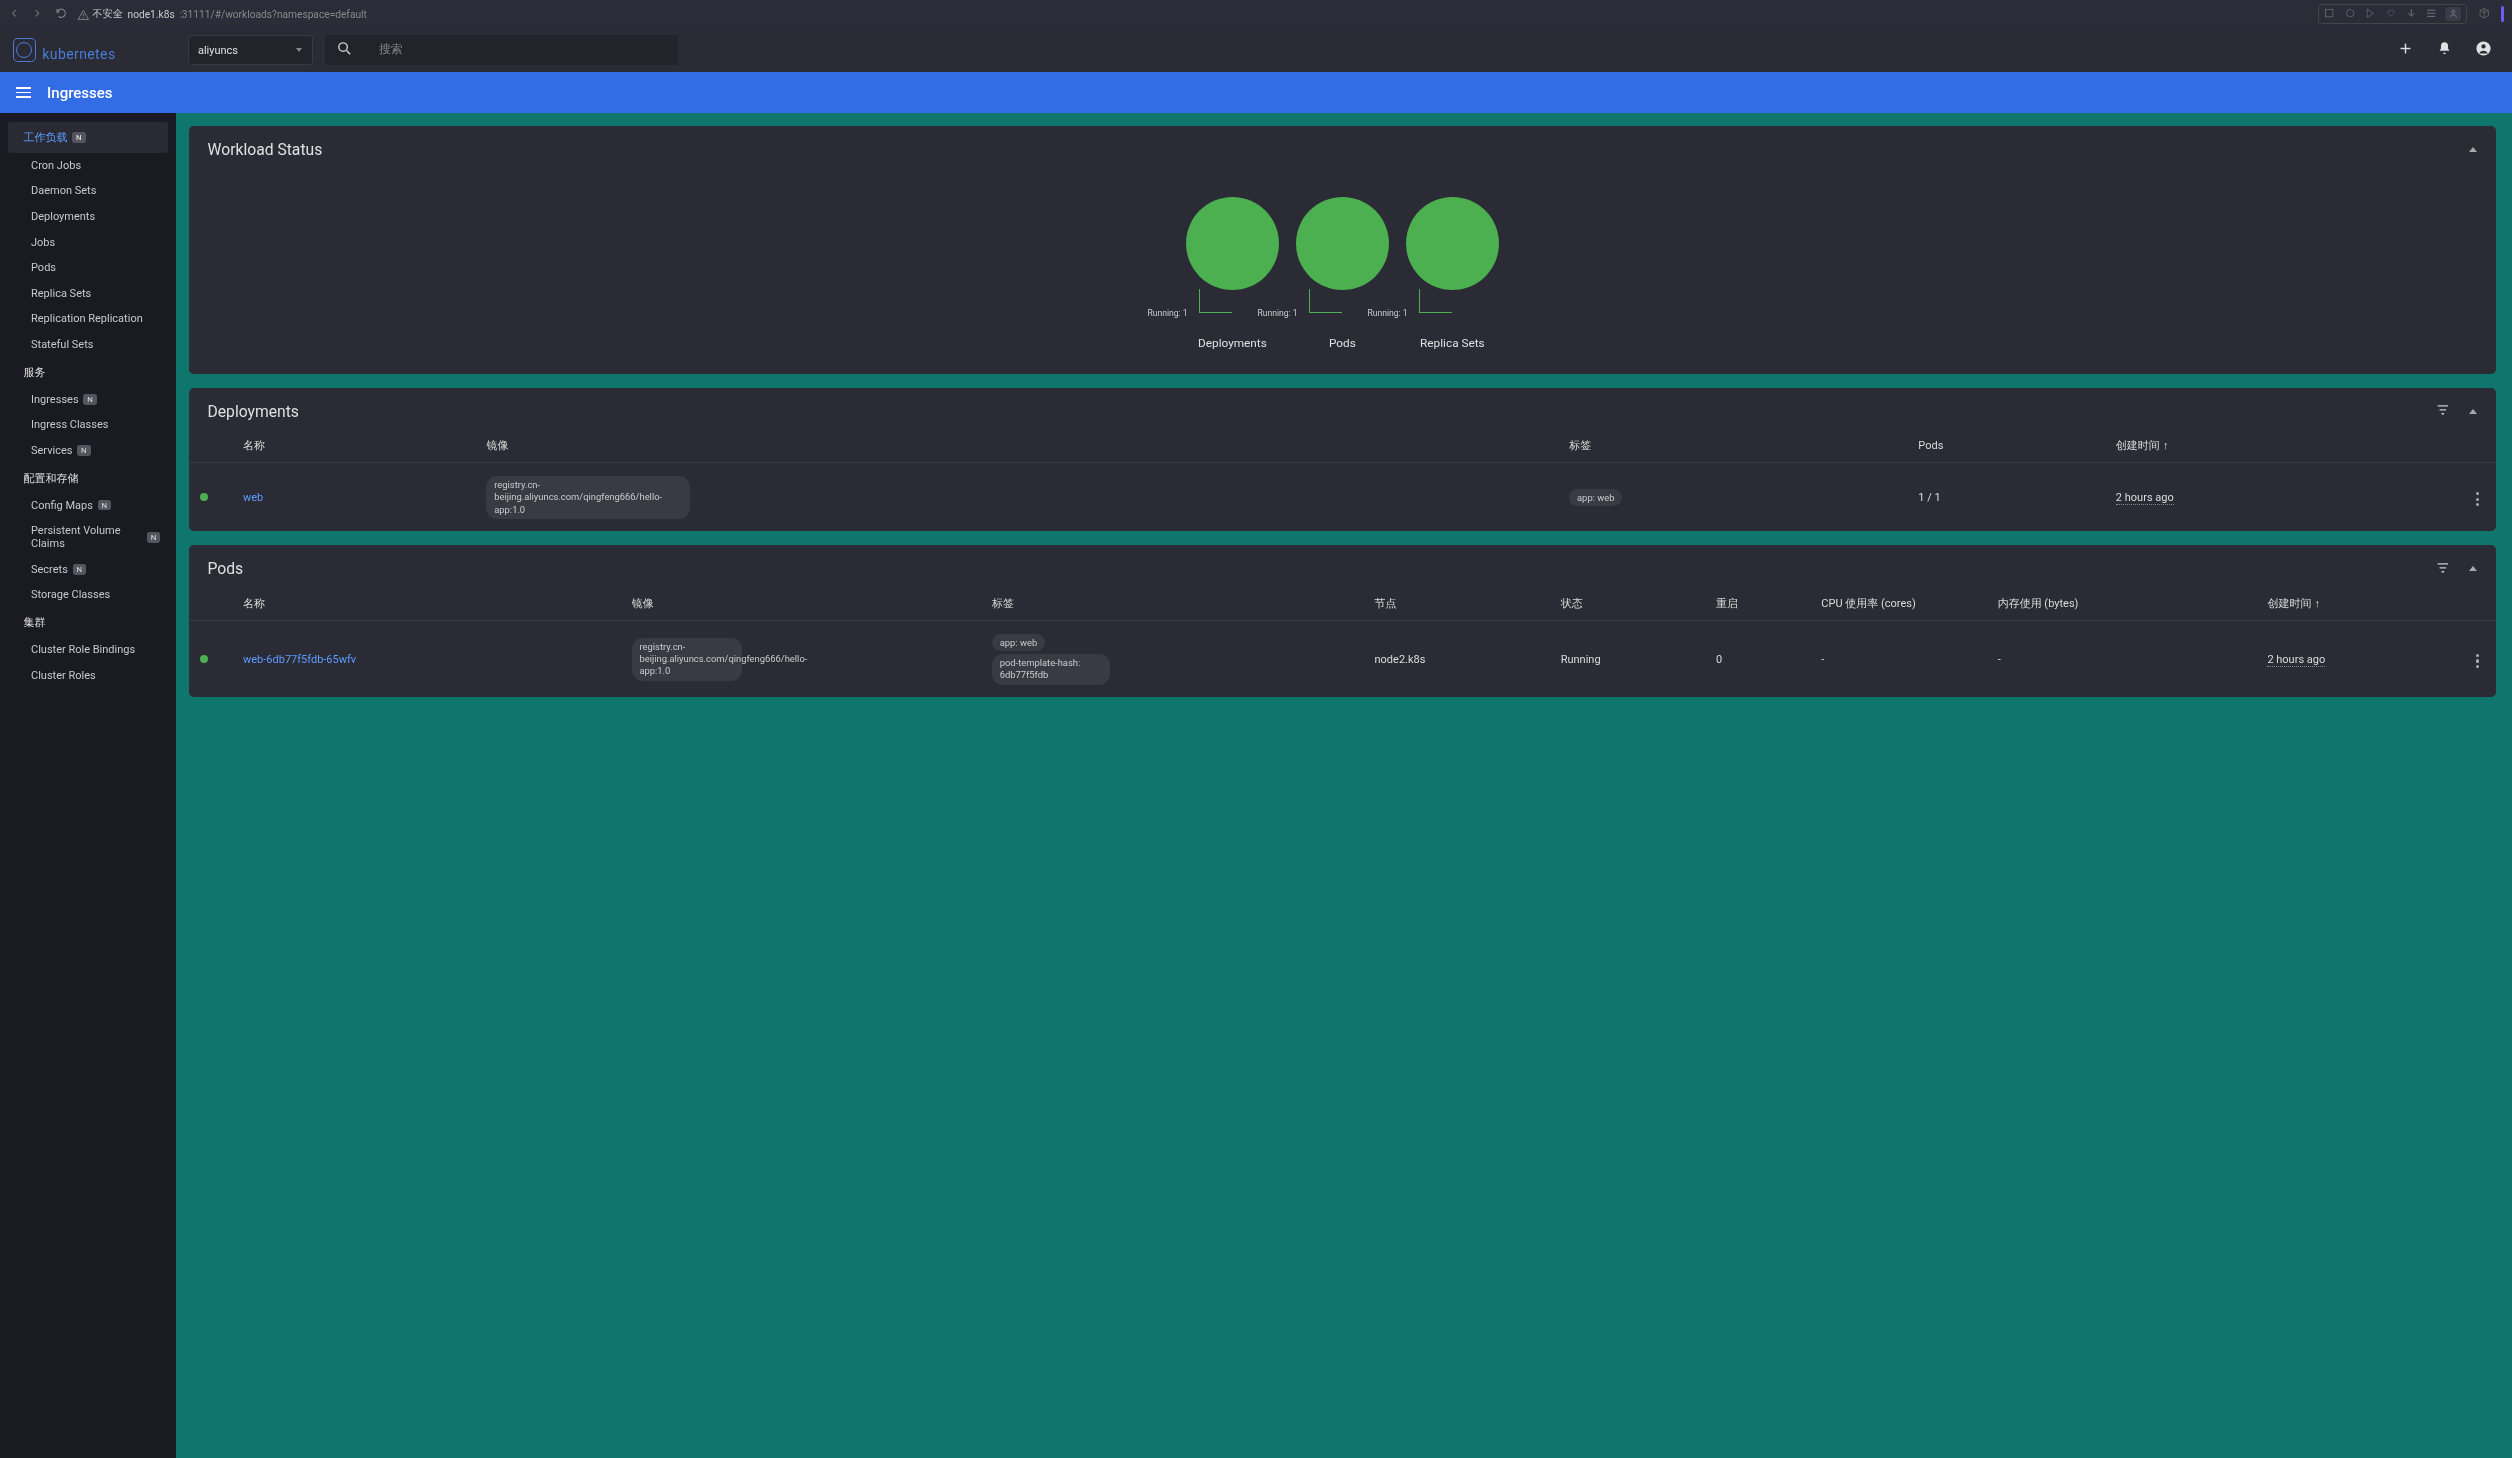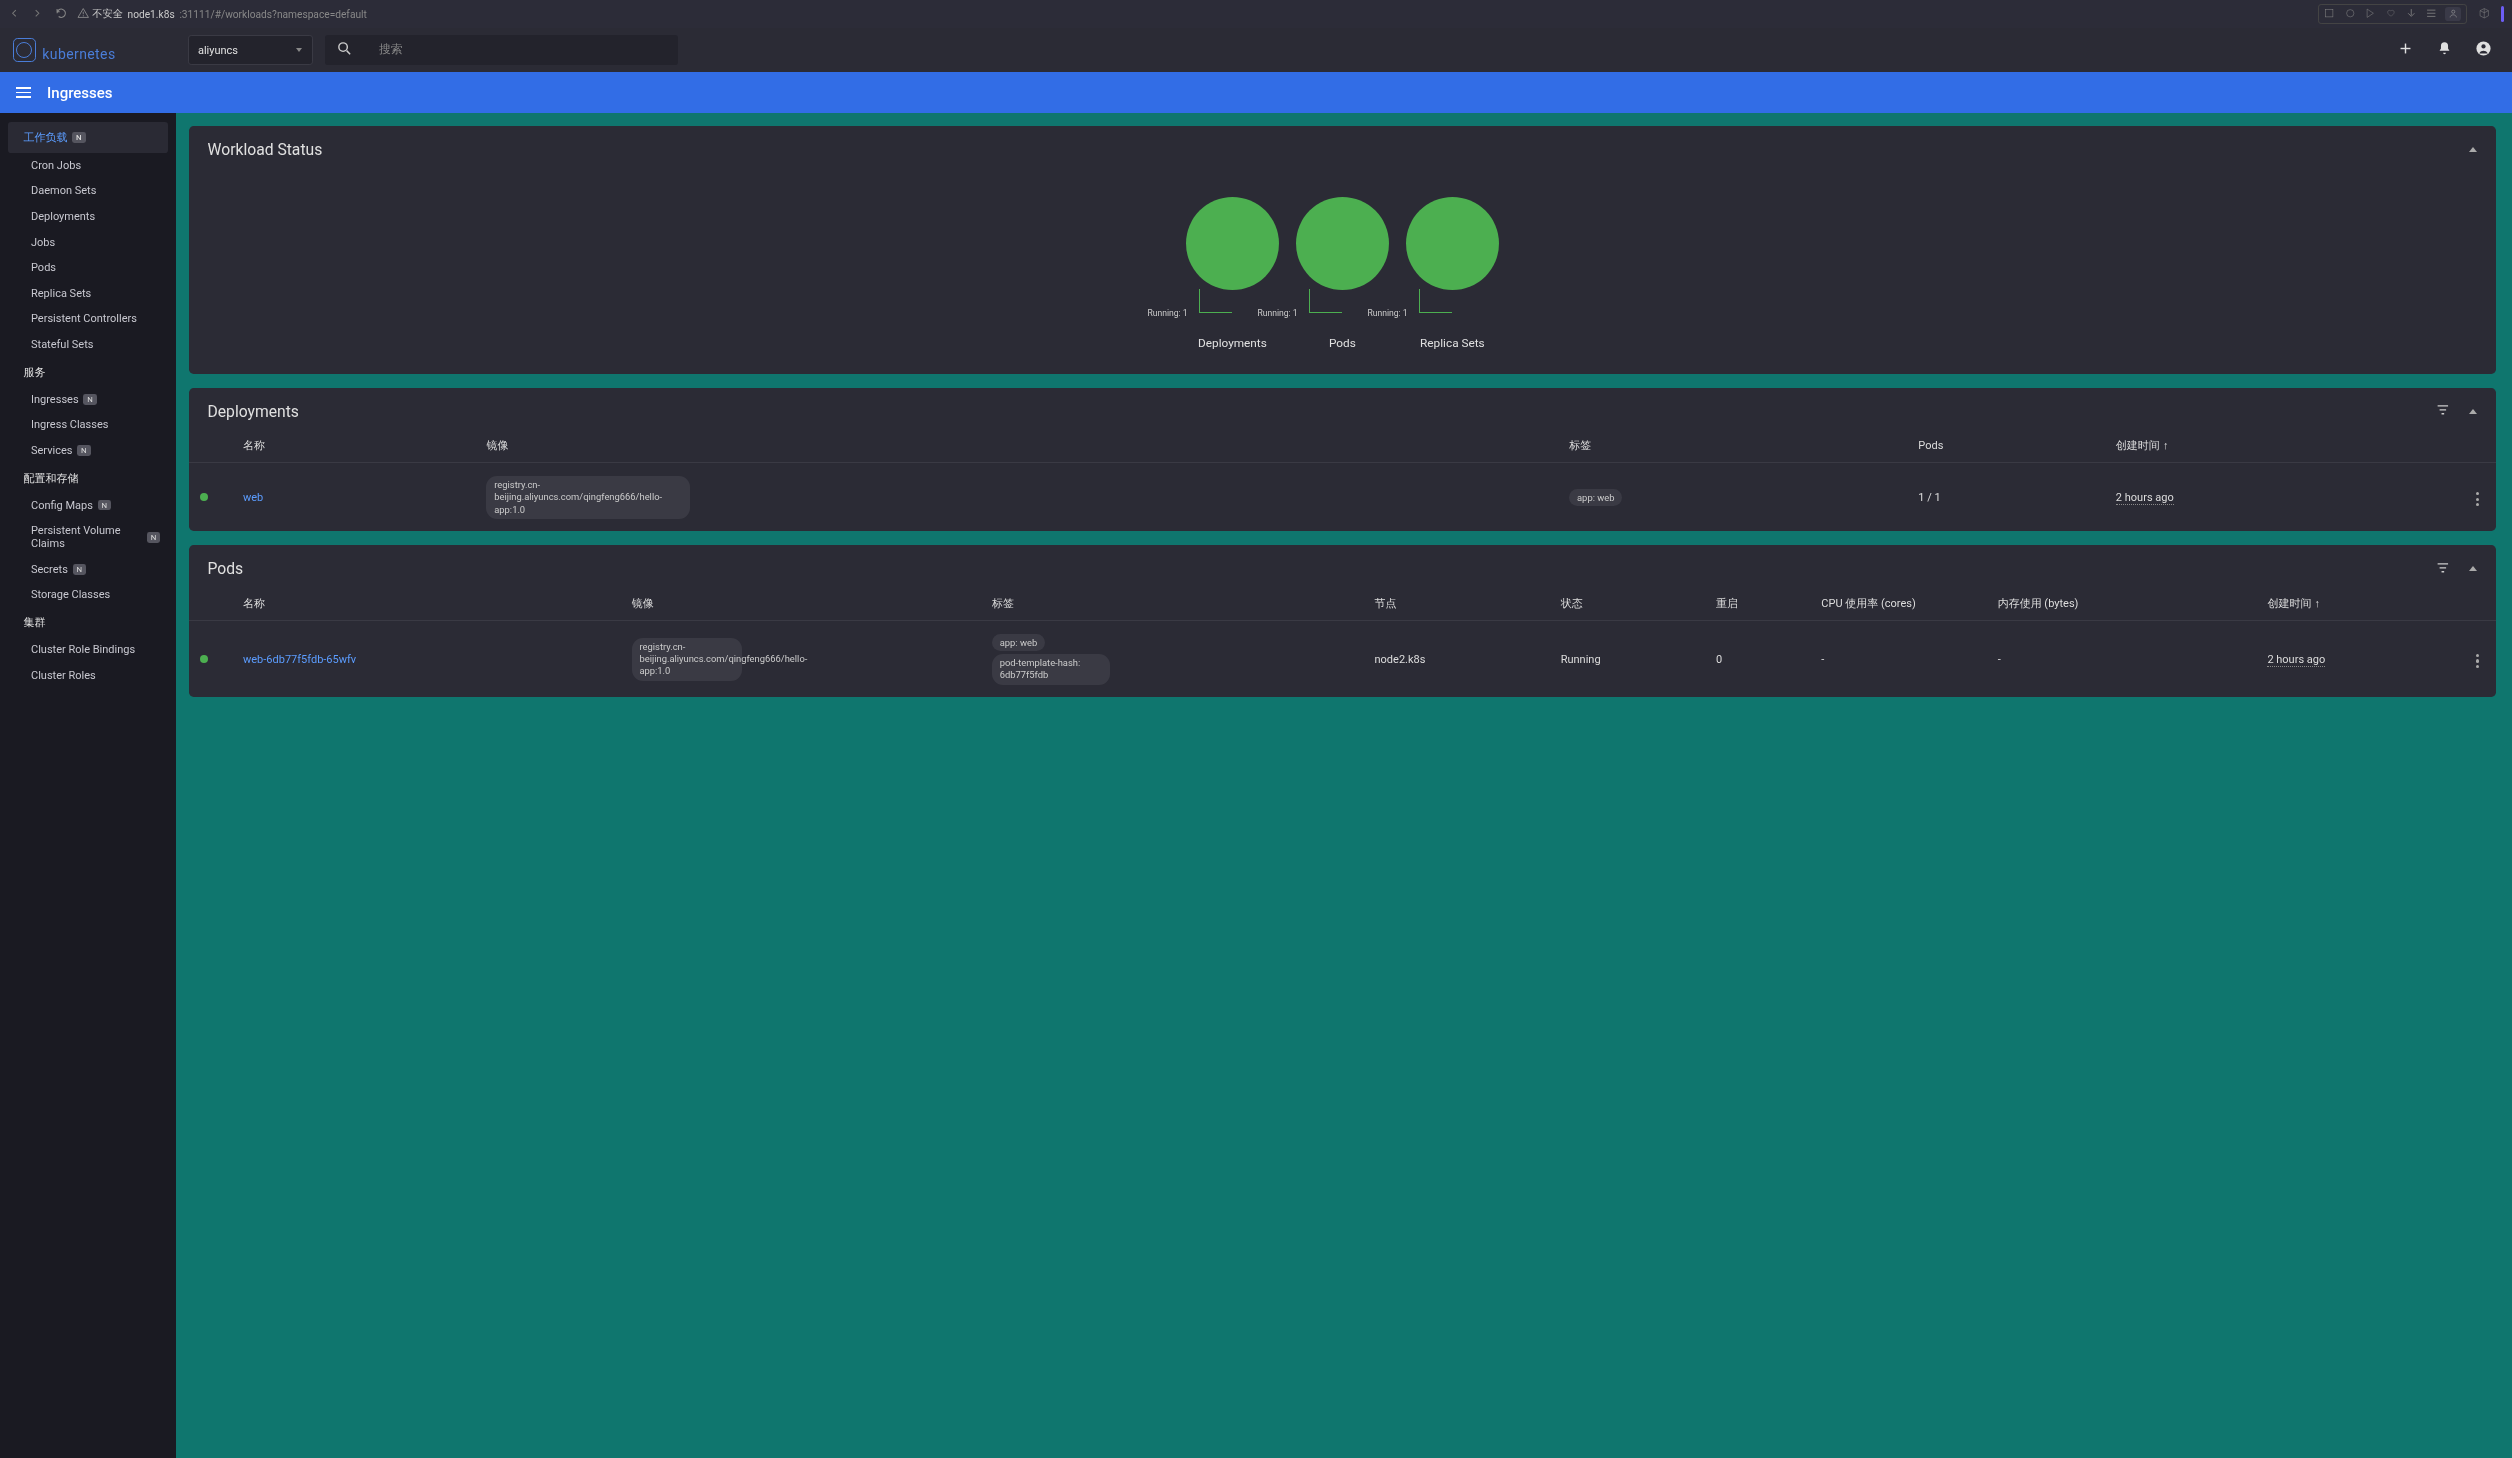--- a/index.html
+++ b/index.html
@@ -20,21 +20,21 @@
     gap: 9.4px;
     font-size: 10.2px;
     color: #aaa;
   }
   .browser-bar .nav-icons { display: flex; gap: 11px; }
   .browser-bar .url { display: flex; align-items: center; gap: 4.7px; }
   .browser-bar .url .host { color: #ccc; }
   .browser-bar .url .path { color: #888; }
   .browser-bar .right-icons { margin-left: auto; display: flex; gap: 11px; align-items: center;}
   .browser-bar svg { width:12.5px; height:12.5px; fill:#888; }
-  .browser-bar .warn { display:flex; align-items:flex-start; gap:3.1px; color:#ccc;}
+  .browser-bar .warn { display:flex; align-items:flex-end; gap:3.1px; color:#ccc;}
   .browser-bar .right-box { border:0.8px solid #444; border-radius:3.1px; padding:1.6px 4.7px; display:flex; gap:7.8px;}
   .browser-bar .purple-bar { width:3.1px; height:15.7px; background:#6d5ef5; border-radius:1.6px;}
 
   
   .app-header {
     height: 44px;
     background: #2b2b35;
     display: flex;
     align-items: center;
     padding: 0 12.5px;
@@ -308,21 +308,21 @@
     <div class="side-item">
         <span>Jobs</span>
       </div>
     <div class="side-item">
         <span>Pods</span>
       </div>
     <div class="side-item">
         <span>Replica Sets</span>
       </div>
     <div class="side-item">
-        <span>Persistent Controllers</span>
+        <span>Replication Replication</span>
       </div>
     <div class="side-item">
         <span>Stateful Sets</span>
       </div>
 
     <div class="side-section-title">
       <span>服务</span>
     </div>
     <div class="side-item">
         <span>Ingresses</span>

